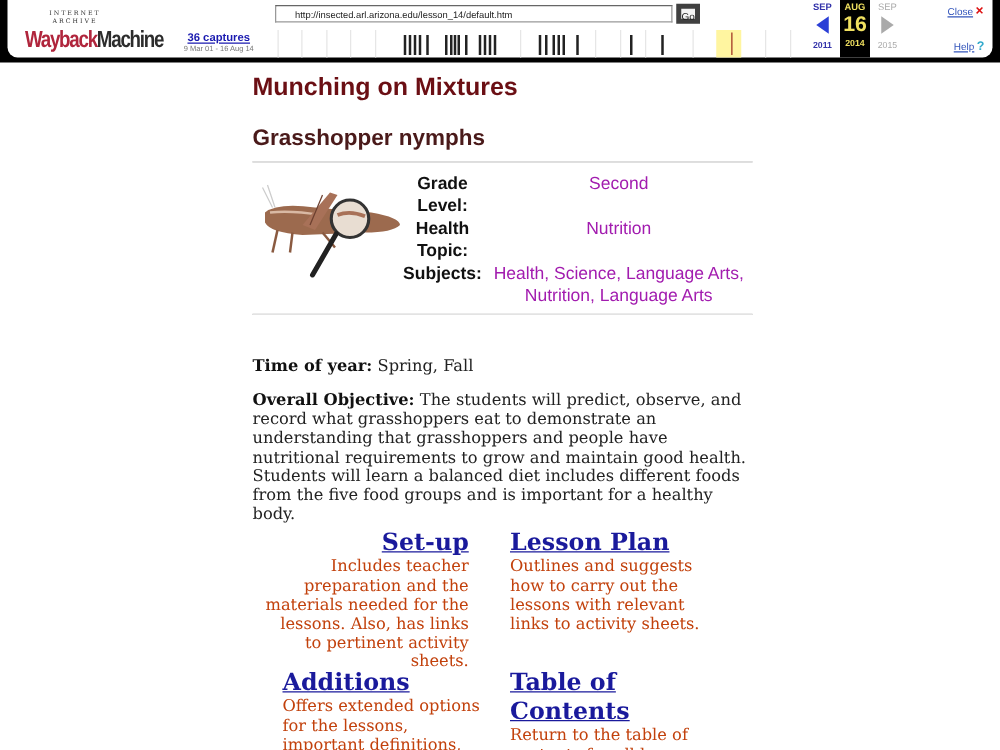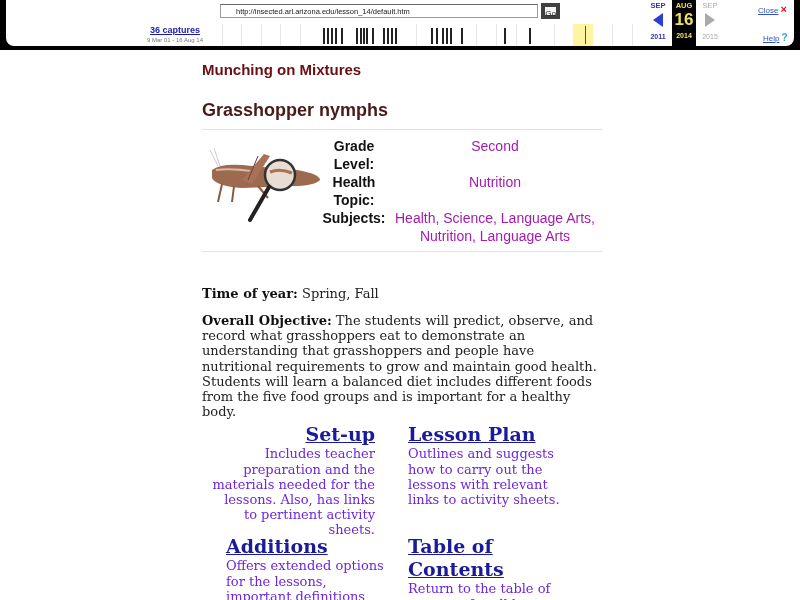--- a/index.html
+++ b/index.html
@@ -74,21 +74,21 @@
     .wm-close { position: absolute; left: 752px; top: 3px; font-family: "Liberation Sans", sans-serif; font-size: 8px; }
     .wm-close a { color: #3355bb; text-decoration: underline; }
     .wm-close .x { color: #dd1111; font-weight: bold; font-size: 11px; margin-left: 2px; }
     .wm-help { position: absolute; left: 757px; top: 32px; font-family: "Liberation Sans", sans-serif; font-size: 8px; }
     .wm-help a { color: #3355bb; text-decoration: underline; }
     .wm-help .q { color: #33aacc; font-weight: bold; font-size: 10px; margin-left: 2px; }
 
     
     #content { position: absolute; left: 202px; top: 52px; width: 400px; }
     .page-title {
-      font-family: "Liberation Sans", sans-serif; font-weight: bold; font-size: 15px;
+      font-family: "Liberation Sans", sans-serif; font-weight: bold; font-size: 20px;
       color: #6b0f14; margin-top: 3px; line-height: 30px;
     }
     .page-subtitle {
       font-family: "Liberation Sans", sans-serif; font-size: 18px; color: #4a1a1a;
       margin-top: 14px; line-height: 22px;
     }
     .hr { height: 1px; background: #b8b8b8; border-bottom: 1px solid #e3e3e3; width: 400px; }
     .hr.first { margin-top: 8px; }
 
     .info-block { position: relative; height: 121px; }
@@ -101,31 +101,35 @@
     .tod { margin-top: 34px; font-size: 13px; color: #222; line-height: 15px; }
     .tod b, .obj b { color: #111; }
     .obj { margin-top: 12px; font-size: 13px; color: #222; line-height: 15.2px; width: 400px; }
 
     .links-grid { position: relative; margin-top: 4px; height: 210px; }
     .link-cell { position: absolute; width: 165px; }
     .link-cell a.lnk {
       font-family: "DejaVu Serif", serif; font-weight: bold; font-size: 19px;
       color: #1a1a9c; text-decoration: underline; line-height: 23px; display: block;
     }
-    .link-cell .desc { font-size: 13px; color: #6d28d9; line-height: 15.2px; }
+    .link-cell .desc { font-size: 13px; color: #c2410c; line-height: 15.2px; }
     .c1 { left: 8px; top: 0; text-align: right; }
     .c2 { left: 206px; top: 0; }
     .c3 { left: 24px; top: 112px; }
     .c4 { left: 206px; top: 112px; }
   </style>
 </head>
 <body>
 
 <div id="wm-toolbar">
   <div id="wm-inner">
+    <div class="wm-logo">
+      <div class="ia">INTERNET ARCHIVE</div>
+      <div class="wb"><span class="w1">Wayback</span><span class="w2">Machine</span></div>
+    </div>
 
     <div class="wm-captures">
       <a href="#">36 captures</a>
       <div class="range">9 Mar 01 - 16 Aug 14</div>
     </div>
 
     <div class="wm-url">http://insected.arl.arizona.edu/lesson_14/default.htm</div>
     <div class="wm-go">Go</div>
 
     <div class="wm-sparkline">

